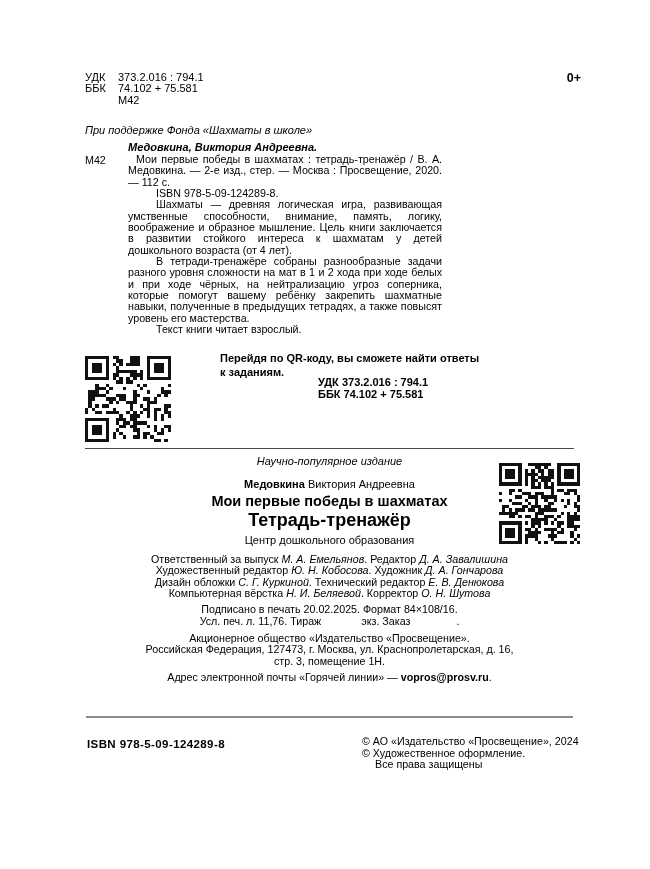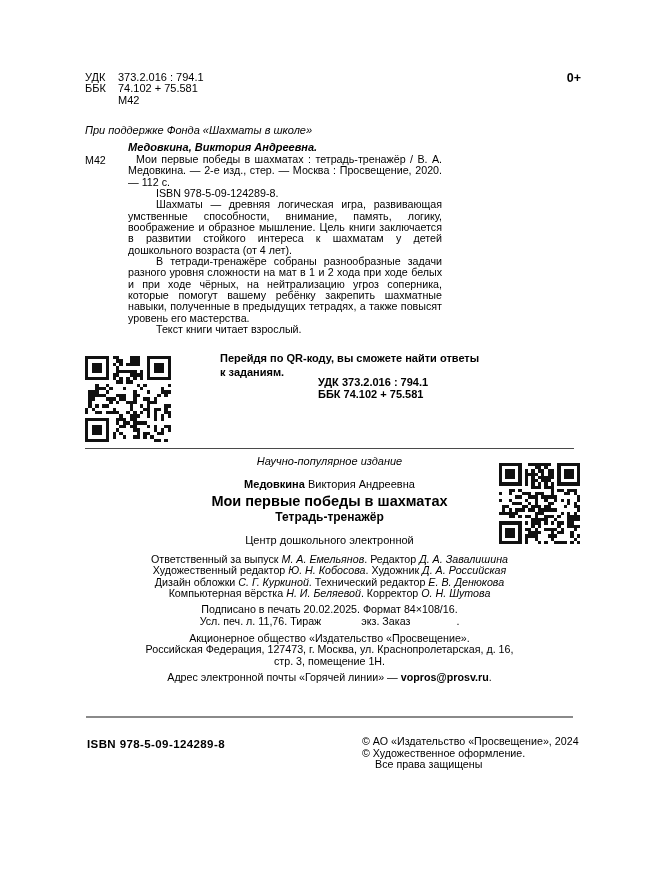--- a/index.html
+++ b/index.html
@@ -37,21 +37,21 @@
   .udk2 { position: absolute; left: 318px; top: 377px; font-weight: bold; font-size: 11px; line-height: 11.6px; }
   
   .rule { position: absolute; background: #4a4a4a; }
   .rule1 { left: 85px; top: 448px; width: 489px; height: 1px; }
   .rule2 { left: 86px; top: 716px; width: 487px; height: 2px; background: #8a8a8a; }
   
   .cline { position: absolute; left: 85px; width: 489px; text-align: center; font-size: 11px; }
   .series { top: 455px; font-style: italic; }
   .ed-author { top: 478px; }
   .ed-title { top: 493px; font-weight: bold; font-size: 14.5px; }
-  .ed-subtitle { top: 510px; font-weight: bold; font-size: 12px; }
+  .ed-subtitle { top: 510px; font-weight: bold; font-size: 18px; }
   .ed-center { top: 534px; }
   .credits { top: 554px; font-size: 10.7px; line-height: 11.4px; }
   .print1 { top: 604px; font-size: 10.7px; line-height: 11.7px; }
   .publisher { top: 633px; font-size: 10.7px; line-height: 11.4px; }
   .email-line { top: 671px; font-size: 10.7px; }
   .seg-i { font-style: italic; }
   .seg-b { font-weight: bold; }
   .gap { display: inline-block; }
   
   .isbn-f { position: absolute; left: 87px; top: 738px; font-weight: bold; font-size: 11.5px; letter-spacing: 0.4px; }
@@ -380,21 +380,21 @@
     <div>УДК 373.2.016 : 794.1</div>
     <div>ББК 74.102 + 75.581</div>
   </div>
 
   <div class="rule rule1"></div>
 
   <div class="cline series">Научно-популярное издание</div>
   <div class="cline ed-author"><span class="seg-b">Медовкина</span><span> Виктория Андреевна</span></div>
   <div class="cline ed-title">Мои первые победы в шахматах</div>
   <div class="cline ed-subtitle">Тетрадь-тренажёр</div>
-  <div class="cline ed-center">Центр дошкольного электронной</div>
+  <div class="cline ed-center">Центр дошкольного образования</div>
 
   <div class="qr2">
       <svg viewBox="0 0 25 25" shape-rendering="crispEdges" fill="#111">
         <rect x="0" y="0" width="1" height="1"></rect>
         <rect x="1" y="0" width="1" height="1"></rect>
         <rect x="2" y="0" width="1" height="1"></rect>
         <rect x="3" y="0" width="1" height="1"></rect>
         <rect x="4" y="0" width="1" height="1"></rect>
         <rect x="5" y="0" width="1" height="1"></rect>
         <rect x="6" y="0" width="1" height="1"></rect>
@@ -703,21 +703,21 @@
         <rect x="18" y="24" width="1" height="1"></rect>
         <rect x="19" y="24" width="1" height="1"></rect>
         <rect x="20" y="24" width="1" height="1"></rect>
         <rect x="22" y="24" width="1" height="1"></rect>
         <rect x="24" y="24" width="1" height="1"></rect>
       </svg>
     </div>
 
   <div class="cline credits">
     <div><span>Ответственный за выпуск </span><span class="seg-i">М. А. Емельянов</span><span>. Редактор </span><span class="seg-i">Д. А. Завалишина</span></div>
-    <div><span>Художественный редактор </span><span class="seg-i">Ю. Н. Кобосова</span><span>. Художник </span><span class="seg-i">Д. А. Российская</span></div>
+    <div><span>Художественный редактор </span><span class="seg-i">Ю. Н. Кобосова</span><span>. Художник </span><span class="seg-i">Д. А. Гончарова</span></div>
     <div><span>Дизайн обложки </span><span class="seg-i">С. Г. Куркиной</span><span>. Технический редактор </span><span class="seg-i">Е. В. Денюкова</span></div>
     <div><span>Компьютерная вёрстка </span><span class="seg-i">Н. И. Беляевой</span><span>. Корректор </span><span class="seg-i">О. Н. Шутова</span></div>
   </div>
 
   <div class="cline print1">
     <div>Подписано в печать 20.02.2025. Формат 84×108/16.</div>
     <div><span>Усл. печ. л. 11,76. Тираж</span><span class="gap" style="width: 40px;"></span><span>экз. Заказ</span><span class="gap" style="width: 46px;"></span><span>.</span></div>
   </div>
 
   <div class="cline publisher">

